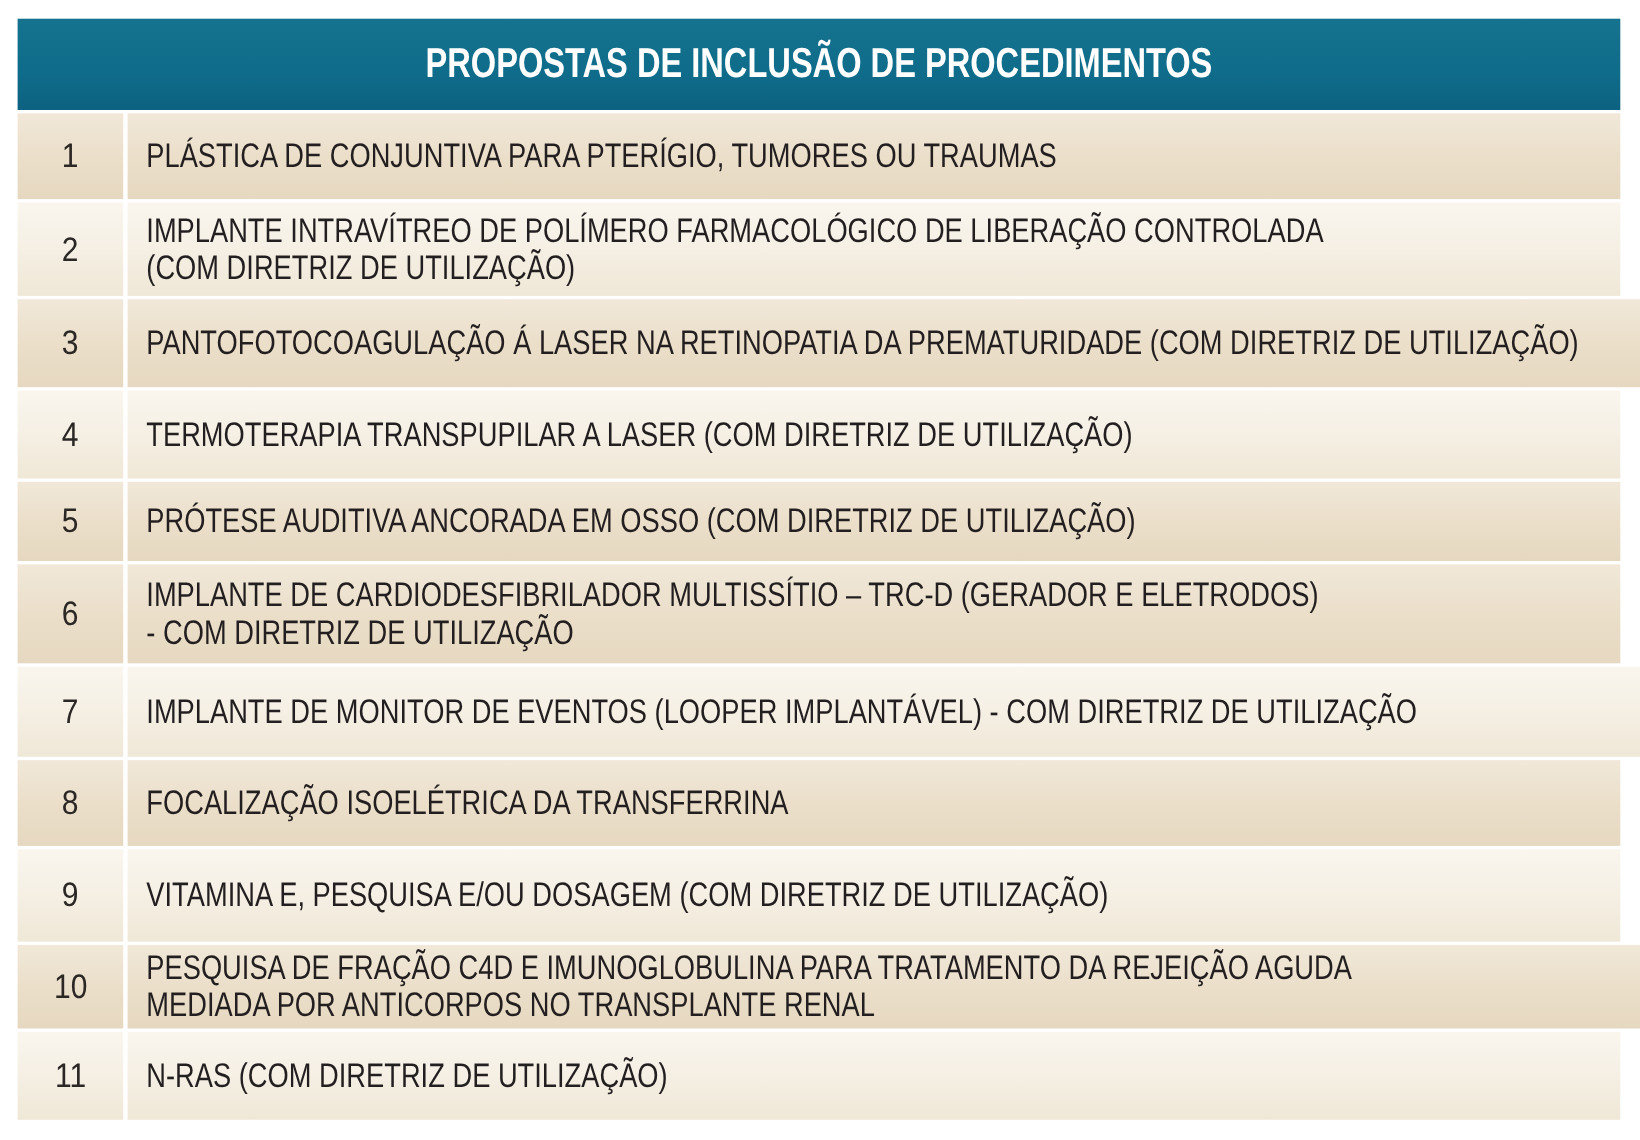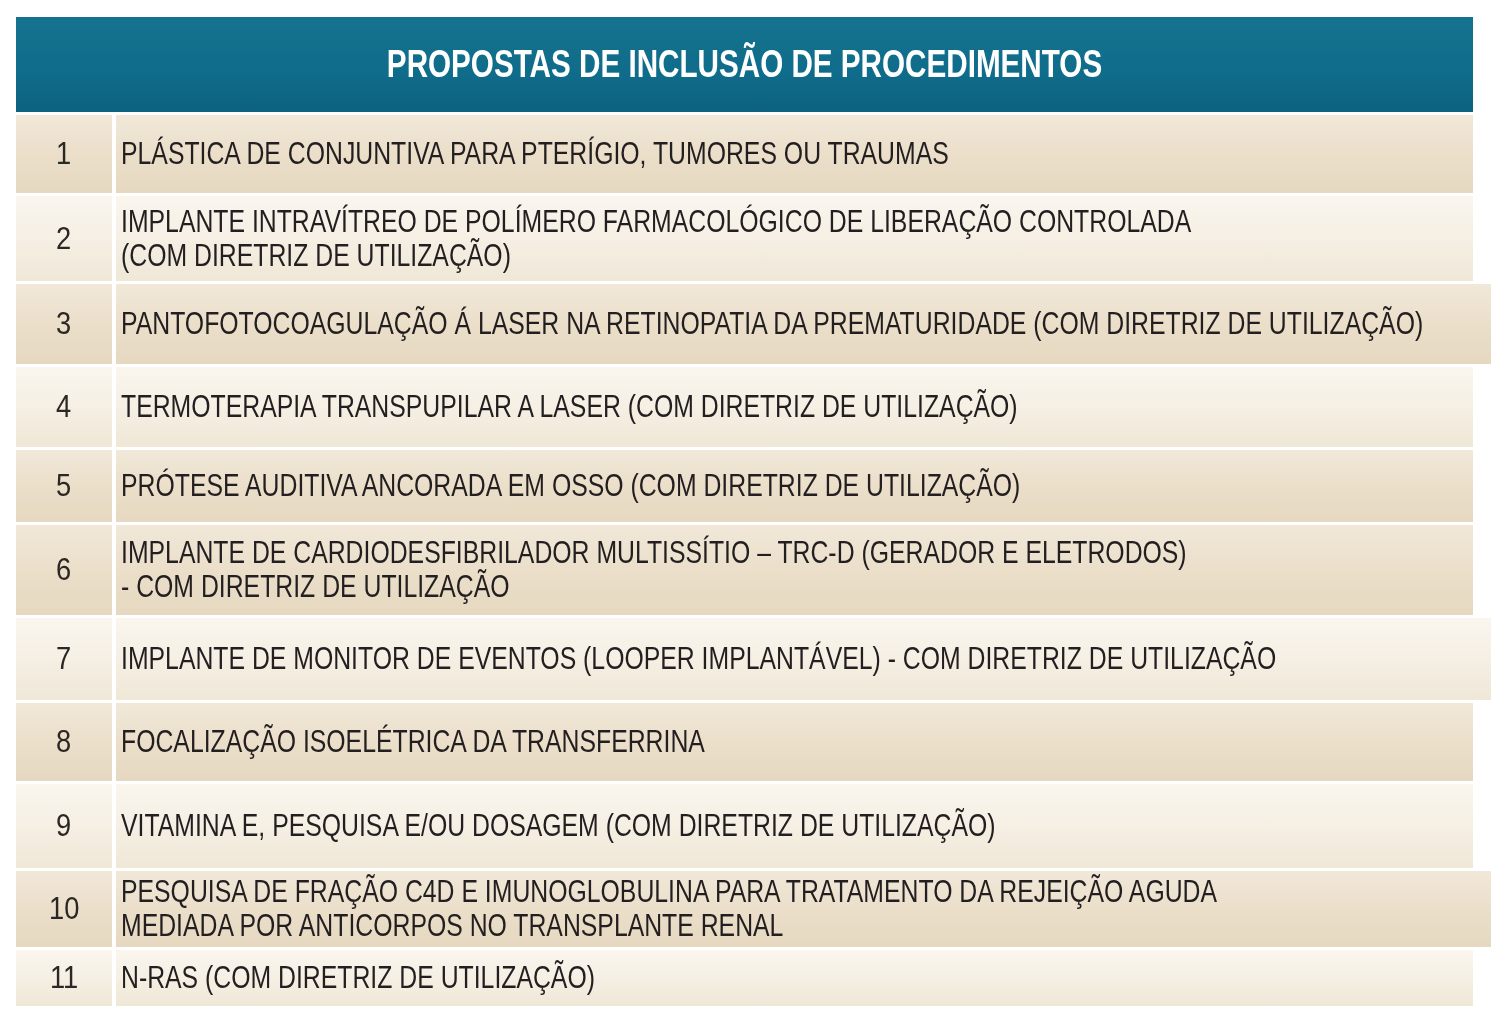--- a/index.html
+++ b/index.html
@@ -15,21 +15,21 @@
     background: #ffffff;
     overflow: hidden;
   }
   .table-wrap {
     position: absolute;
     left: 16px;
     top: 17px;
     width: 1457px;
   }
   .table-header {
-    height: 95px;
+    height: 83px;
     background: linear-gradient(180deg, #15738f 0%, #0f6d8b 55%, #0c6280 100%);
     display: flex;
     align-items: center;
     justify-content: center;
     margin-bottom: 3px;
   }
   .table-header .hdr-txt {
     color: #ffffff;
     font-weight: bold;
     font-size: 38px;
@@ -67,21 +67,21 @@
     font-size: 31px;
     color: #2b2725;
     display: inline-block;
     transform: scaleX(0.88);
     transform-origin: 50% 50%;
   }
   .cell {
     flex: 1;
     display: flex;
     align-items: center;
-    padding-left: 5px;
+    padding-left: 17px;
     overflow: visible;
   }
   .cell .txt {
     font-size: 31px;
     line-height: 34px;
     color: #231f20;
     white-space: pre-line;
     display: inline-block;
     transform: scaleX(0.80);
     transform-origin: 0 50%;
@@ -184,21 +184,21 @@
     <div class="row" style="height:76px" data-tone="dark">
       <div class="num">
           <span class="num-txt">10</span>
         </div>
       <div class="cell">
           <span class="txt">PESQUISA DE FRAÇÃO C4D E IMUNOGLOBULINA PARA TRATAMENTO DA REJEIÇÃO AGUDA
 MEDIADA POR ANTICORPOS NO TRANSPLANTE RENAL</span>
         </div>
     </div>
 
-    <div class="row" style="height:56px" data-tone="light">
+    <div class="row" style="height:80px" data-tone="light">
       <div class="num">
           <span class="num-txt">11</span>
         </div>
       <div class="cell">
           <span class="txt">N-RAS (COM DIRETRIZ DE UTILIZAÇÃO)</span>
         </div>
     </div>
 
   </div>
 </div>

